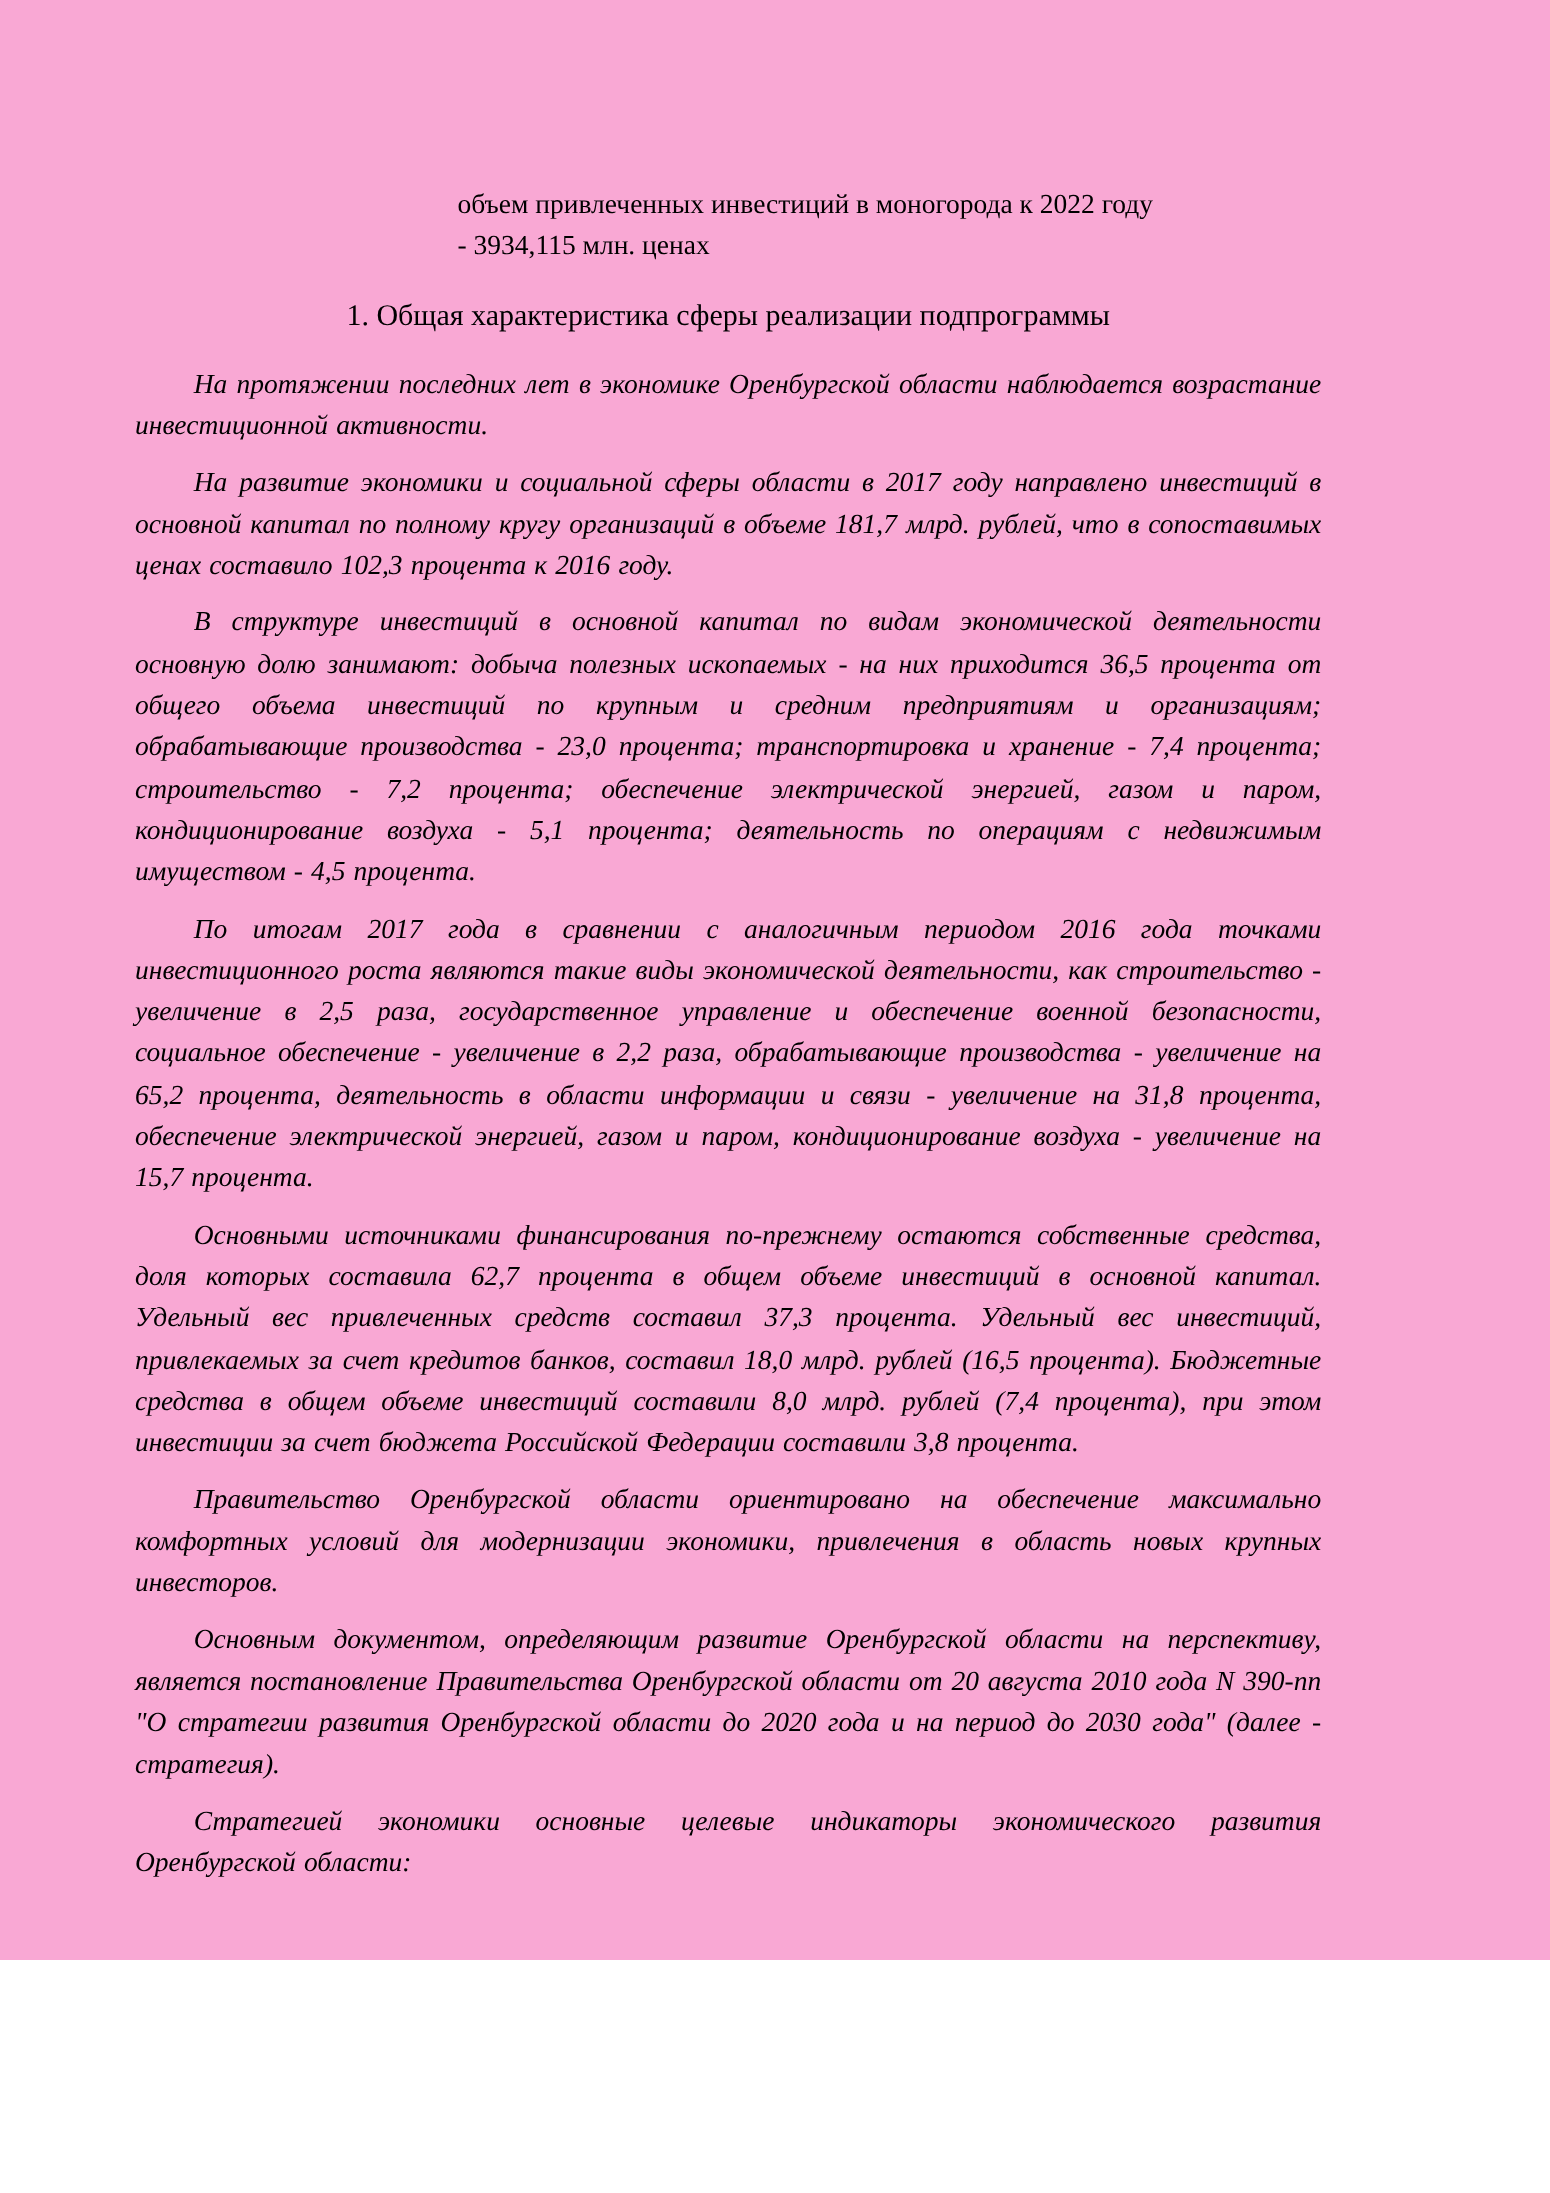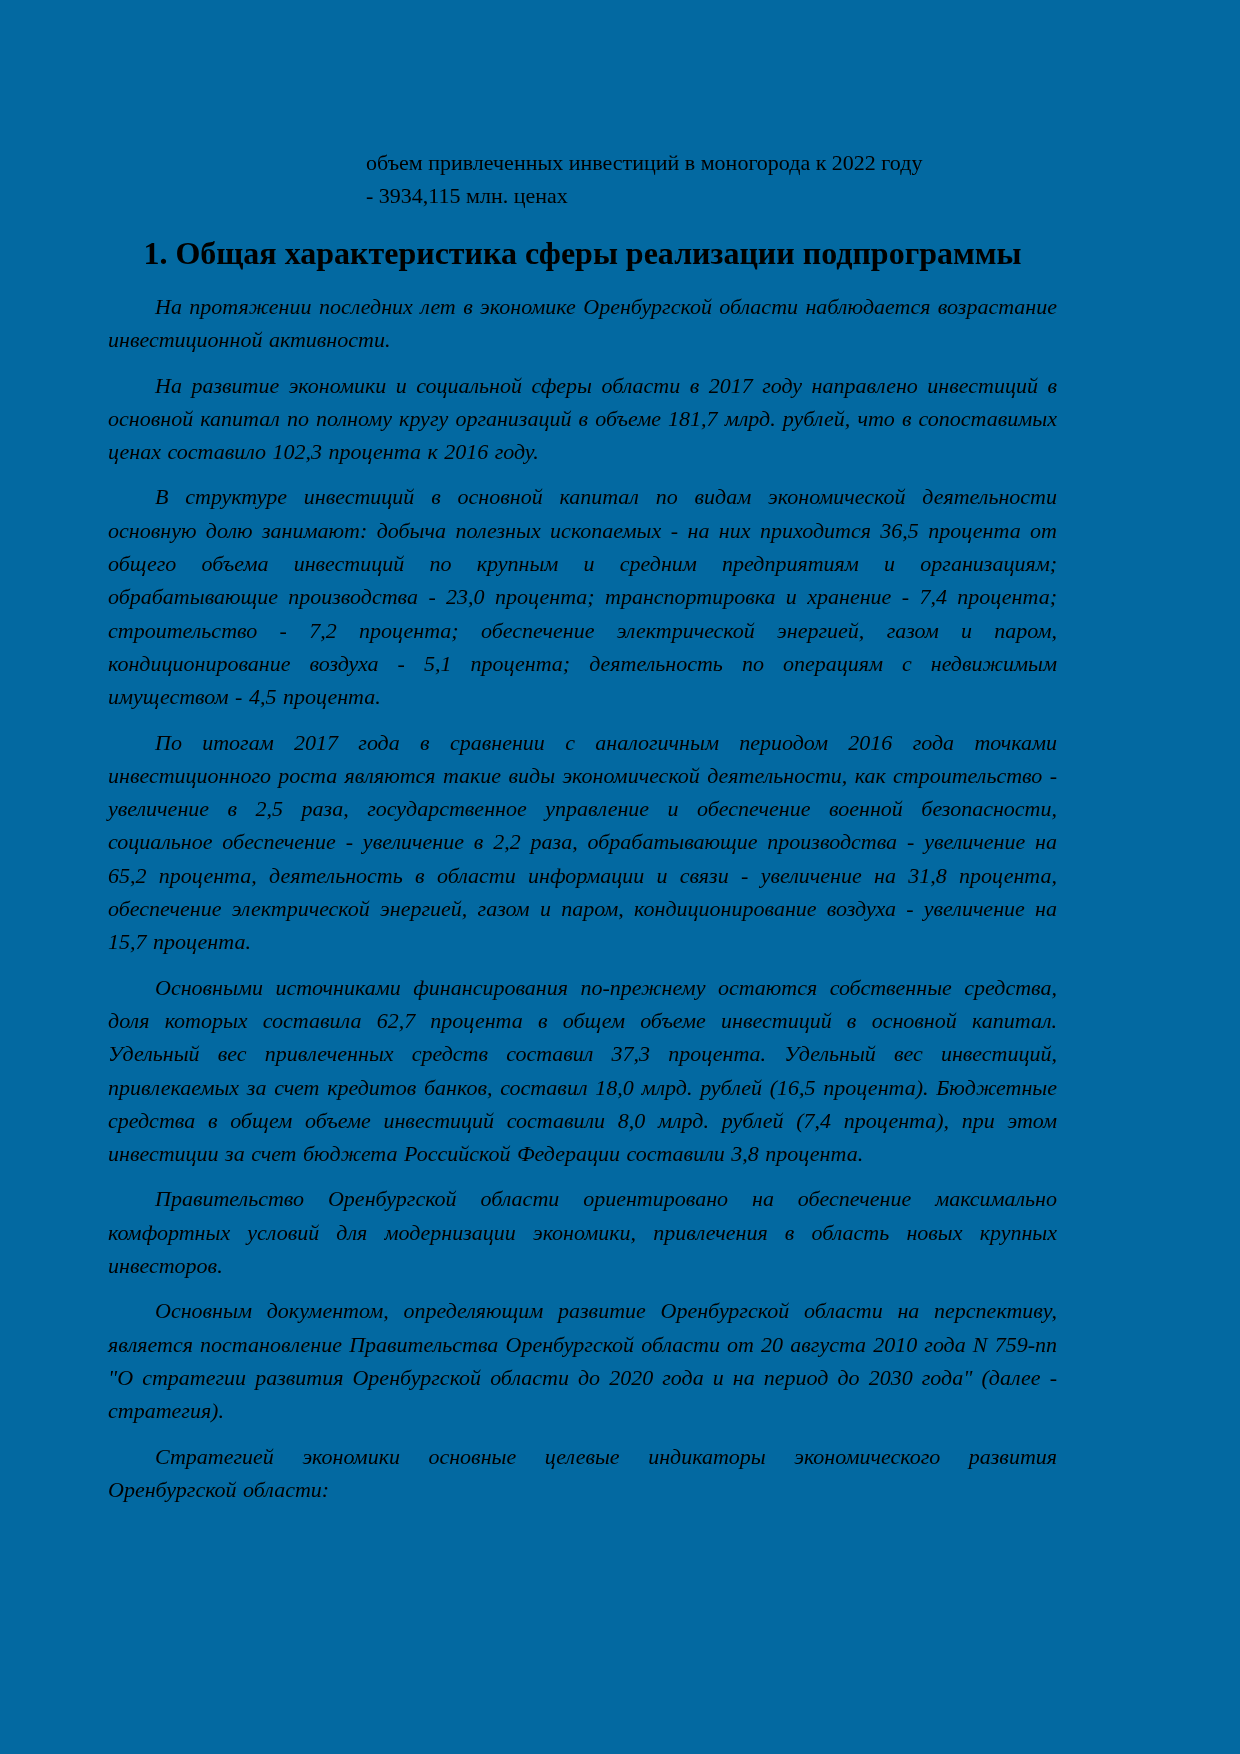--- a/index.html
+++ b/index.html
@@ -3,37 +3,37 @@
 <meta charset="utf-8">
 <style>
   html, body {
     margin: 0;
     padding: 0;
     background: #ffffff;
   }
   .page {
     position: relative;
     width: 1240px;
-    height: 1754px;
+    height: 1568px;
     box-sizing: border-box;
-    background: #0369a1;
+    background: #f9a8d4;
     color: #000000;
     font-family: "Liberation Serif", "DejaVu Serif", serif;
     font-size: 22px;
     padding: 146px 183px 0 108px;
     overflow: hidden;
   }
   .carryover {
     margin-left: 258px;
     line-height: 33px;
     text-align: left;
   }
   .heading {
-    font-size: 32px;
-    font-weight: bold;
+    font-size: 24px;
+    font-weight: normal;
     text-align: center;
     line-height: 34px;
     margin: 24px 0 20px 0;
   }
   .para {
     margin: 0 0 12px 0;
     line-height: 33.3px;
     text-align: justify;
     text-indent: 47px;
     word-spacing: 1px;
@@ -51,16 +51,16 @@
   </div>
 
   <h1 class="heading">1. Общая характеристика сферы реализации подпрограммы</h1>
 
   <p class="para">На протяжении последних лет в экономике Оренбургской области наблюдается возрастание инвестиционной активности.</p>
   <p class="para">На развитие экономики и социальной сферы области в 2017 году направлено инвестиций в основной капитал по полному кругу организаций в объеме 181,7 млрд. рублей, что в сопоставимых ценах составило 102,3 процента к 2016 году.</p>
   <p class="para">В структуре инвестиций в основной капитал по видам экономической деятельности основную долю занимают: добыча полезных ископаемых - на них приходится 36,5 процента от общего объема инвестиций по крупным и средним предприятиям и организациям; обрабатывающие производства - 23,0 процента; транспортировка и хранение - 7,4 процента; строительство - 7,2 процента; обеспечение электрической энергией, газом и паром, кондиционирование воздуха - 5,1 процента; деятельность по операциям с недвижимым имуществом - 4,5 процента.</p>
   <p class="para">По итогам 2017 года в сравнении с аналогичным периодом 2016 года точками инвестиционного роста являются такие виды экономической деятельности, как строительство - увеличение в 2,5 раза, государственное управление и обеспечение военной безопасности, социальное обеспечение - увеличение в 2,2 раза, обрабатывающие производства - увеличение на 65,2 процента, деятельность в области информации и связи - увеличение на 31,8 процента, обеспечение электрической энергией, газом и паром, кондиционирование воздуха - увеличение на 15,7 процента.</p>
   <p class="para">Основными источниками финансирования по-прежнему остаются собственные средства, доля которых составила 62,7 процента в общем объеме инвестиций в основной капитал. Удельный вес привлеченных средств составил 37,3 процента. Удельный вес инвестиций, привлекаемых за счет кредитов банков, составил 18,0 млрд. рублей (16,5 процента). Бюджетные средства в общем объеме инвестиций составили 8,0 млрд. рублей (7,4 процента), при этом инвестиции за счет бюджета Российской Федерации составили 3,8 процента.</p>
   <p class="para">Правительство Оренбургской области ориентировано на обеспечение максимально комфортных условий для модернизации экономики, привлечения в область новых крупных инвесторов.</p>
-  <p class="para">Основным документом, определяющим развитие Оренбургской области на перспективу, является постановление Правительства Оренбургской области от 20 августа 2010 года N 759-пп "О стратегии развития Оренбургской области до 2020 года и на период до 2030 года" (далее - стратегия).</p>
+  <p class="para">Основным документом, определяющим развитие Оренбургской области на перспективу, является постановление Правительства Оренбургской области от 20 августа 2010 года N 390-пп "О стратегии развития Оренбургской области до 2020 года и на период до 2030 года" (далее - стратегия).</p>
   <p class="para">Стратегией экономики основные целевые индикаторы экономического развития Оренбургской области:</p>
 
 </div>
 
 </body></html>

